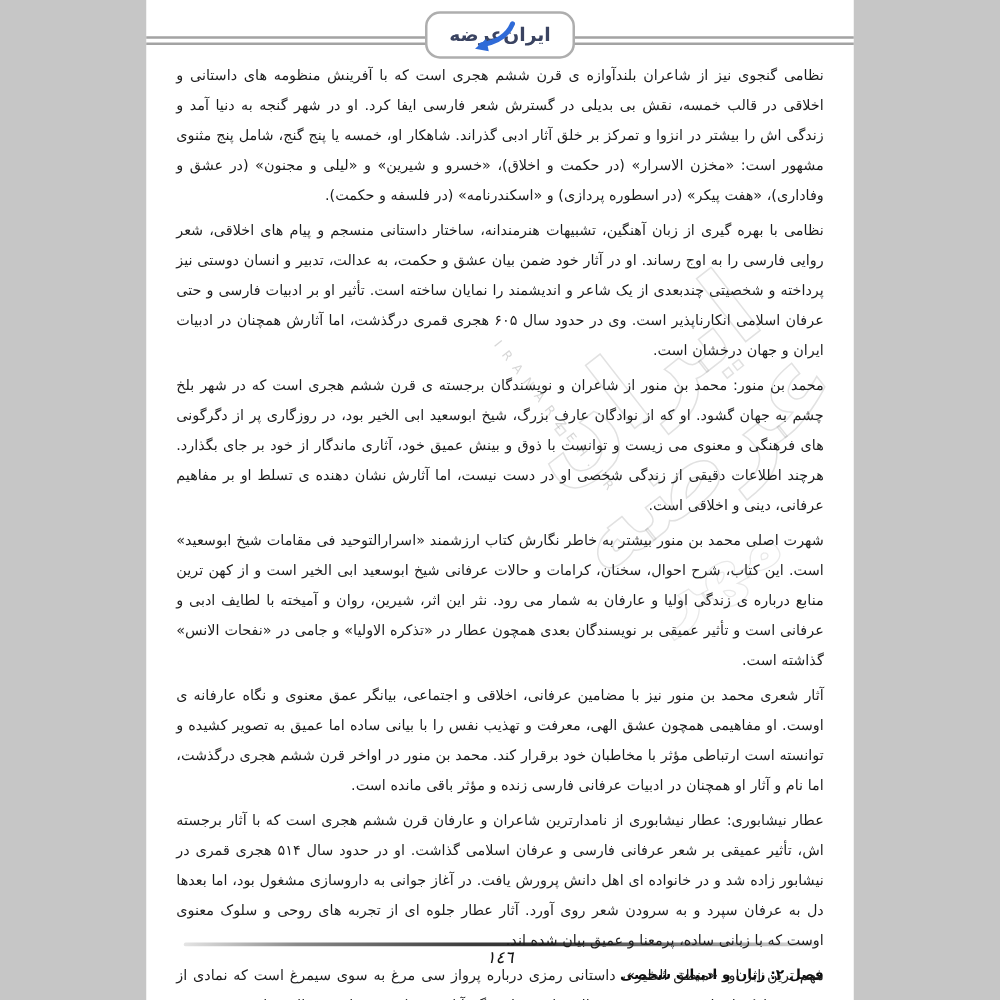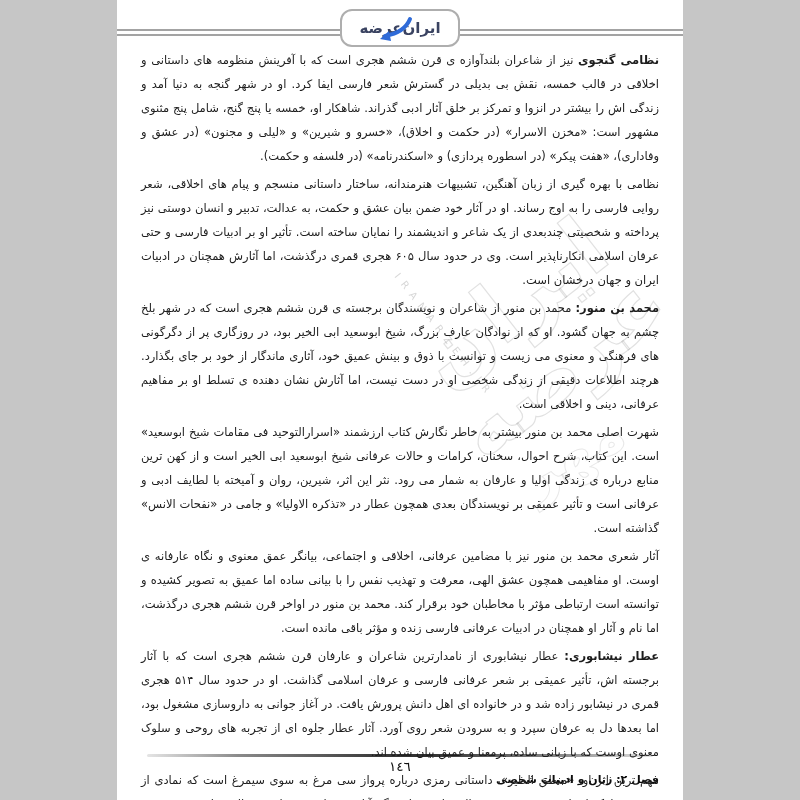--- a/index.html
+++ b/index.html
@@ -49,21 +49,21 @@
     position: absolute;
     top: 48px; left: 24px; right: 24px;
     direction: rtl;
     text-align: justify;
     font-size: 11.5px;
     line-height: 24px;
     color: #1d1d1d;
     z-index: 1;
   }
   .para { margin-bottom: 4px; }
-  .para .lead { font-weight: bold; }
+  .para .lead { font-weight: normal; }
   
   .watermark {
     position: absolute; z-index: 0;
     pointer-events: none;
     user-select: none;
   }
   .wm-main {
     top: 255px; left: 270px;
     width: 300px;
     transform: rotate(-38deg);
@@ -96,20 +96,21 @@
     background: linear-gradient(90deg,
       rgba(150,150,150,0.25), #8a8a8a 18%, #3c3c3c 45%,
       #2e2e2e 55%, #8a8a8a 82%, rgba(150,150,150,0.25));
   }
   .page-number {
     position: absolute;
     top: 758px; left: 0; right: 0;
     text-align: center;
     font-size: 13.5px;
     color: #111111;
+    font-style: italic;
   }
   .footer-row {
     position: absolute;
     top: 773px; left: 24px; right: 24px;
     display: flex;
     direction: rtl;
     justify-content: space-between;
     font-size: 11px; font-weight: bold;
     color: #0d0d0d;
   }

